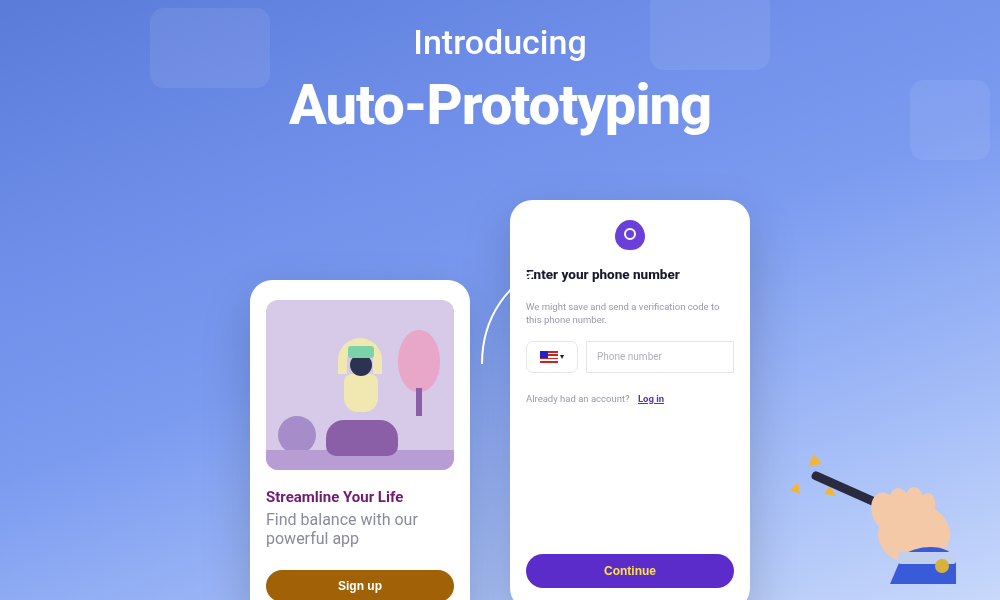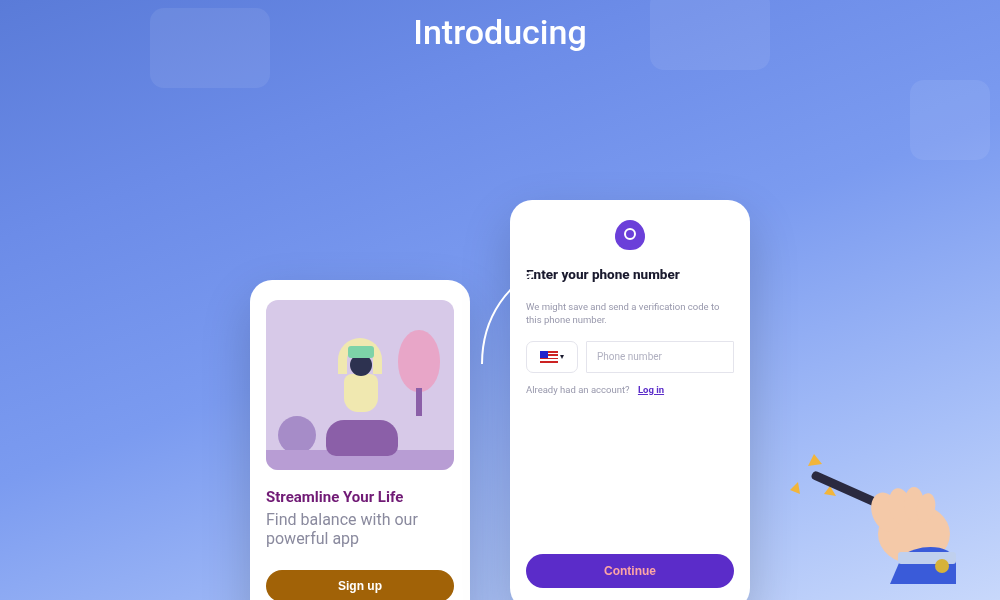--- a/index.html
+++ b/index.html
@@ -1,21 +1,21 @@
 <!DOCTYPE html>
 <html><head>
 <meta charset="utf-8">
 <style>
 *{margin:0;padding:0;box-sizing:border-box}
 body{width:1000px;height:600px;overflow:hidden;font-family:-apple-system,BlinkMacSystemFont,"Segoe UI",Roboto,sans-serif;background:linear-gradient(160deg,#5a7bd8 0%,#6c8ce8 25%,#7b9bf0 50%,#a8c0f8 80%,#c8d8fb 100%);position:relative}
 .bg-card{position:absolute;background:rgba(255,255,255,0.08);border-radius:14px}
 .bg1{width:120px;height:80px;top:8px;left:150px}
 .bg2{width:120px;height:80px;top:-10px;left:650px}
 .bg3{width:80px;height:80px;top:80px;right:10px}
-.hero{text-align:center;padding-top:12px}
+.hero{text-align:center;padding-top:22px}
 .intro{color:#fff;font-size:34px;font-weight:500}
 .title{color:#fff;font-size:56px;font-weight:800;margin-top:10px;letter-spacing:-1px}
 .phones{position:absolute;left:0;right:0;bottom:0;display:flex;justify-content:center;align-items:flex-end;gap:40px}
 .phone{background:#fff;border-radius:22px;padding:20px 16px;box-shadow:0 20px 50px rgba(0,0,0,0.18);position:relative}
 .phone1{width:220px;height:360px;margin-bottom:-40px}
 .phone2{width:240px;height:410px;margin-bottom:-10px}
 .illus{background:#d7c9e8;border-radius:12px;height:170px;position:relative;overflow:hidden}
 .tree{position:absolute;right:14px;top:30px}
 .tree-top{width:42px;height:62px;background:#e8a6c8;border-radius:50% 50% 48% 48%}
 .tree-tr{width:6px;height:28px;background:#8b5fa8;margin:-4px auto 0}
@@ -34,35 +34,36 @@
 .app-ico{width:30px;height:30px;background:#6b3fd9;border-radius:50% 50% 48% 48%/56% 56% 44% 44%;margin:0 auto;display:flex;align-items:center;justify-content:center}
 .app-ico::after{content:"";width:8px;height:8px;border:2px solid #fff;border-radius:50%;margin-top:-2px}
 .p2-h{font-size:13.5px;font-weight:800;color:#1a1a2e;margin-top:16px}
 .p2-s{font-size:9.5px;color:#9898ac;margin-top:18px;line-height:1.4}
 .input-row{display:flex;gap:8px;margin-top:14px}
 .cc{width:52px;height:32px;border:1px solid #e4e4ec;border-radius:7px;display:flex;align-items:center;justify-content:center;gap:2px}
 .flag{width:18px;height:12px;background:linear-gradient(to bottom,#c22 0 15%,#fff 15% 28%,#c22 28% 42%,#fff 42% 56%,#c22 56% 70%,#fff 70% 84%,#c22 84% 100%);position:relative}
 .flag::before{content:"";position:absolute;top:0;left:0;width:8px;height:7px;background:#22c}
 .chev{font-size:8px;color:#1a1a2e}
 .ph-in{flex:1;height:32px;border:1px solid #e4e4ec;border-radius:1px;padding:0 10px;font-size:10px;color:#b0b0c0;display:flex;align-items:center}
-.acct{font-size:9.5px;color:#9898ac;margin-top:11px}
+.acct{font-size:9.5px;color:#9898ac;margin-top:20px}
 .login-l{color:#5b2cc9;font-weight:700;text-decoration:underline;margin-left:6px}
-.cont{position:absolute;bottom:22px;left:16px;right:16px;background:#5b2cc9;color:#fca5a5;border:none;border-radius:18px;padding:10px;font-size:12px;font-weight:600}
+.cont{position:absolute;bottom:22px;left:16px;right:16px;background:#5b2cc9;color:#fde047;border:none;border-radius:18px;padding:10px;font-size:12px;font-weight:600}
 .arrow{position:absolute;left:474px;bottom:228px;width:70px;height:110px;pointer-events:none}
 .hand{position:absolute;right:44px;bottom:16px;width:170px;height:150px;pointer-events:none}
 </style>
 </head>
 <body>
 
 <div class="bg-card bg1"></div>
 <div class="bg-card bg2"></div>
 <div class="bg-card bg3"></div>
 
 <div class="hero">
   <div class="intro">Introducing</div>
+  <div class="title">Auto-Prototyping</div>
 </div>
 
 <div class="phones">
 
   <div class="phone phone1">
     <div class="illus">
       <div class="tree">
           <div class="tree-top"></div>
           <div class="tree-tr"></div>
         </div>

